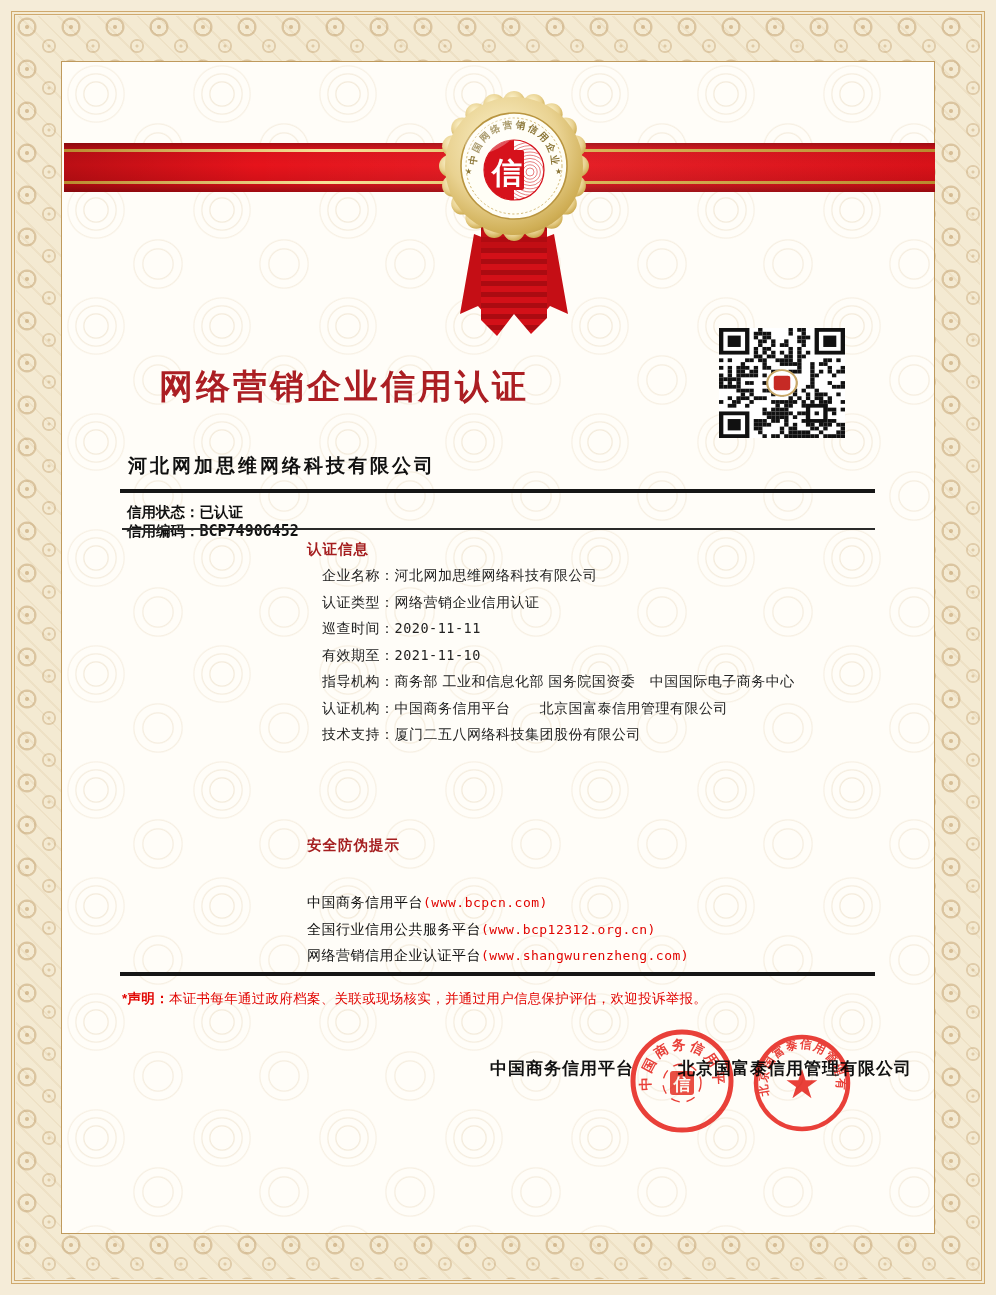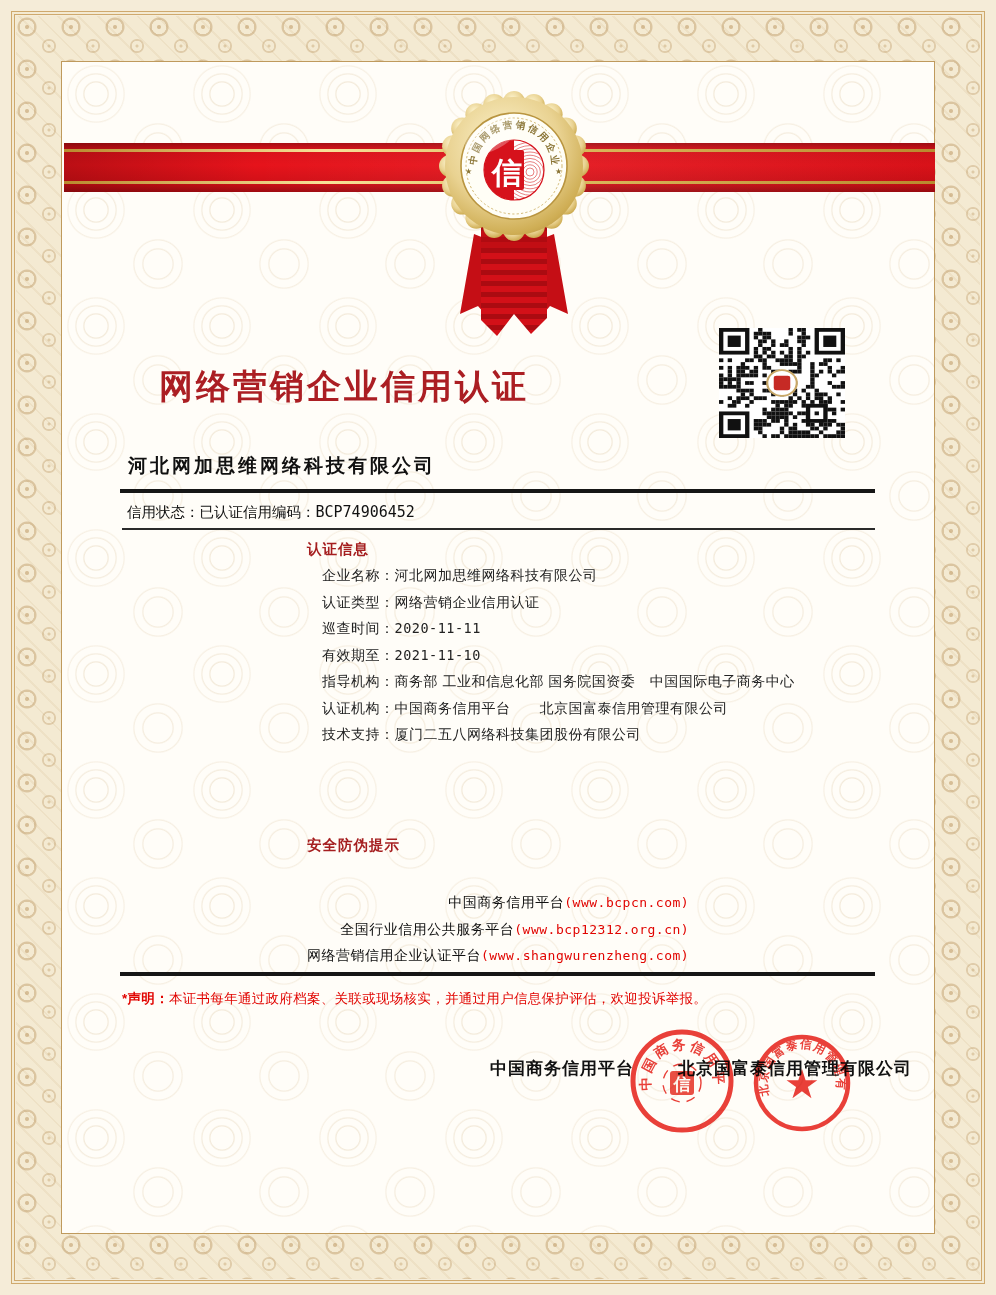--- a/index.html
+++ b/index.html
@@ -39,30 +39,30 @@
   .cert-title { position:absolute; left:159px; top:364px; font-size:34px; font-weight:bold;
     color:#ab1e23; letter-spacing:3px; }
   .qr-box { position:absolute; left:719px; top:328px; width:126px; height:110px; }
 
   
   .company { position:absolute; left:128px; top:453px; font-size:19px; font-weight:bold;
     color:#111; letter-spacing:3px; }
   .rule-thick { position:absolute; left:120px; width:755px; height:4px; background:#161616; }
   .rule-thin  { position:absolute; left:122px; width:753px; height:2px; background:#2a2a2a; }
   .status-row { position:absolute; left:127px; top:503px; width:741px; display:flex;
-    font-size:14.5px; font-weight:normal; color:#111; }
+    justify-content:space-between; font-size:14.5px; font-weight:bold; color:#111;flex-direction:column; }
   .mono { font-family:"DejaVu Sans Mono", monospace; }
 
   
   .sec-heading { position:absolute; font-size:14.5px; font-weight:bold; color:#a51e1f; letter-spacing:1px; }
   .info-rows { position:absolute; left:322px; top:567px; font-size:14px; color:#222; }
   .info-rows .row { height:26.5px; letter-spacing:.5px; white-space:pre; }
   .sec-intro { position:absolute; left:307px; top:868px; font-size:14px; color:#222; letter-spacing:.5px; }
   .platforms { position:absolute; left:307px; top:894px; font-size:14px; color:#111; }
-  .platforms .row { height:26.5px; letter-spacing:.5px;text-align:right; }
+  .platforms .row { height:26.5px; letter-spacing:.5px; }
   .url { font-family:"DejaVu Sans Mono", monospace; font-size:13px; color:#e10400; }
 
   
   .declaration { position:absolute; left:122px; top:990px; font-size:13.5px; color:#e10400; letter-spacing:.3px; }
   .declaration b { font-weight:bold; }
   .footer-orgs { position:absolute; top:1057px; left:0; width:100%; font-size:17px; font-weight:bold; color:#111; }
   .org1 { position:absolute; left:490px; letter-spacing:1px; }
   .org2 { position:absolute; left:678px; letter-spacing:1px; }
   .stamp { position:absolute; opacity:.88; mix-blend-mode:multiply; }
   .stamp1 { left:627px; top:1026px; }

